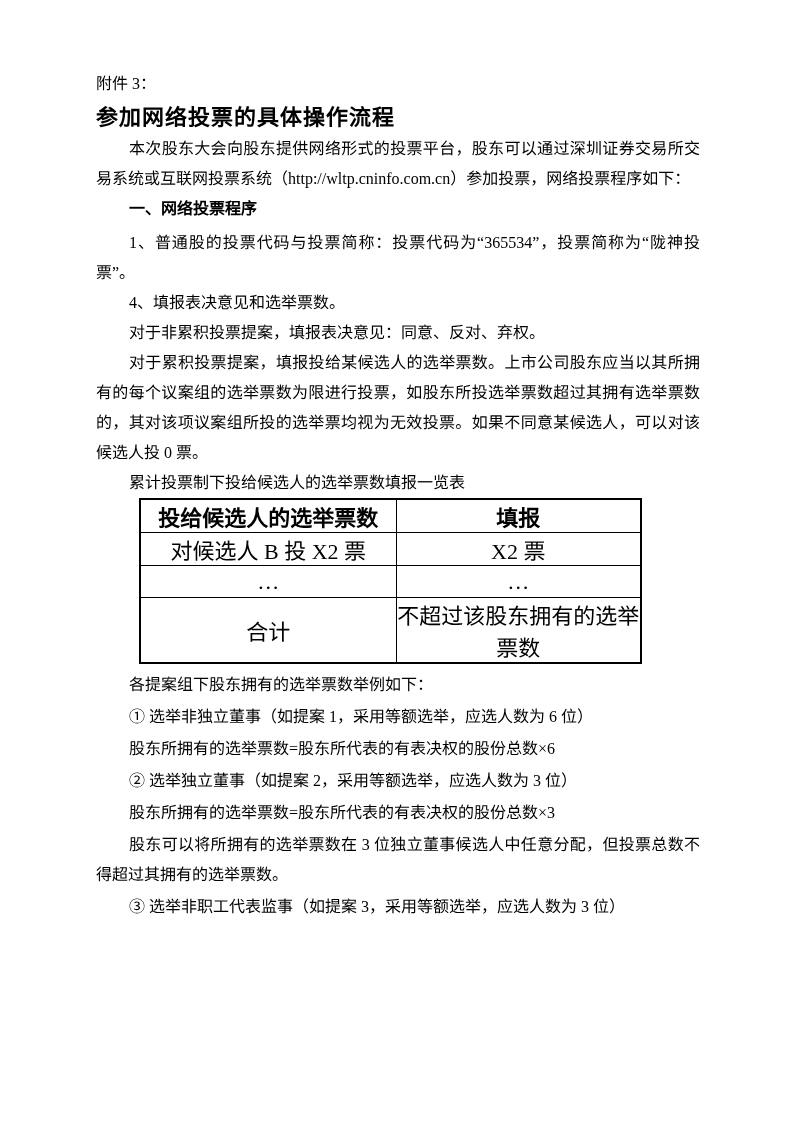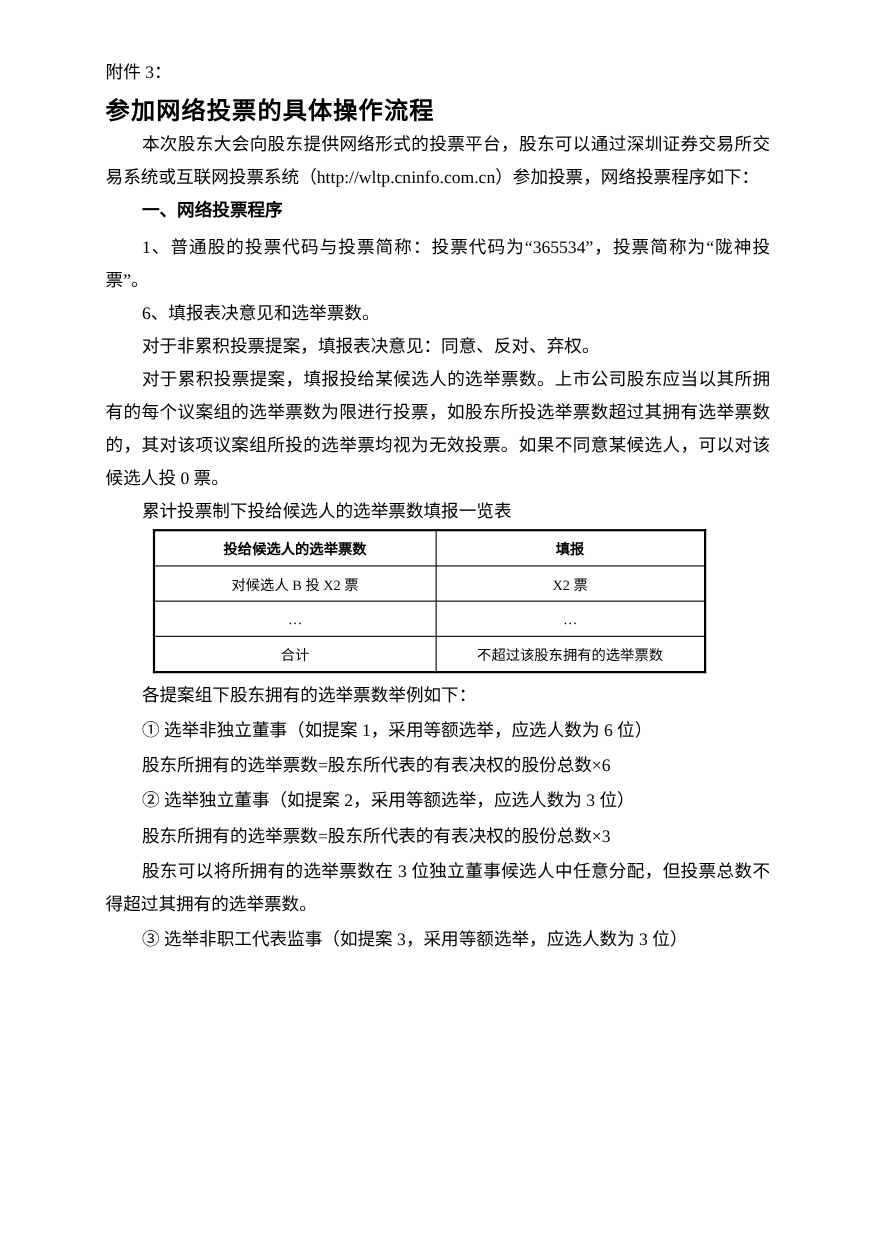--- a/index.html
+++ b/index.html
@@ -9,21 +9,21 @@
   }
   .page {
     position: relative;
     width: 793px;
     height: 1034px;
     background: #ffffff;
     color: #000000;
     font-family: "Liberation Serif", "DejaVu Serif", serif;
     font-size: 16px;
     box-sizing: border-box;
-    padding: 52px 93px 0 96px;
+    padding: 69px 93px 0 96px;
     overflow: hidden;
   }
   .attachment-label {
     line-height: 30px;
     margin: 0;
   }
   .doc-title {
     font-size: 22px;
     font-weight: bold;
     text-align: left;
@@ -57,21 +57,21 @@
     width: 501px;
     margin: 0 0 0 43px;
     border: 2px solid #000;
   }
   table.vote-table th,
   table.vote-table td {
     border: 1px solid #000;
     height: 31px;
     text-align: center;
     vertical-align: middle;
-    font-size: 13px;
+    font-size: 22px;
     padding: 0;
     overflow: hidden;
   }
   table.vote-table th {
     font-weight: bold;
   }
   .examples p.para {
     margin-top: 2px;
   }
   .examples p.para.first {
@@ -86,21 +86,21 @@
   <p class="attachment-label">附件 3：</p>
 
   <h1 class="doc-title">参加网络投票的具体操作流程</h1>
 
   <p class="para intro">本次股东大会向股东提供网络形式的投票平台，股东可以通过深圳证券交易所交易系统或互联网投票系统（http://wltp.cninfo.com.cn）参加投票，网络投票程序如下：</p>
 
   <p class="para section-heading">一、网络投票程序</p>
 
   <p class="para first-numbered">1、普通股的投票代码与投票简称：投票代码为“365534”，投票简称为“陇神投票”。</p>
 
-  <p class="para">6、填报表决意见和选举票数。</p>
+  <p class="para">4、填报表决意见和选举票数。</p>
 
   <p class="para">对于非累积投票提案，填报表决意见：同意、反对、弃权。</p>
 
   <p class="para">对于累积投票提案，填报投给某候选人的选举票数。上市公司股东应当以其所拥有的每个议案组的选举票数为限进行投票，如股东所投选举票数超过其拥有选举票数的，其对该项议案组所投的选举票均视为无效投票。如果不同意某候选人，可以对该候选人投 0 票。</p>
 
   <p class="para table-caption">累计投票制下投给候选人的选举票数填报一览表</p>
 
   <table class="vote-table">
     <colgroup>
       <col style="width:256px">

